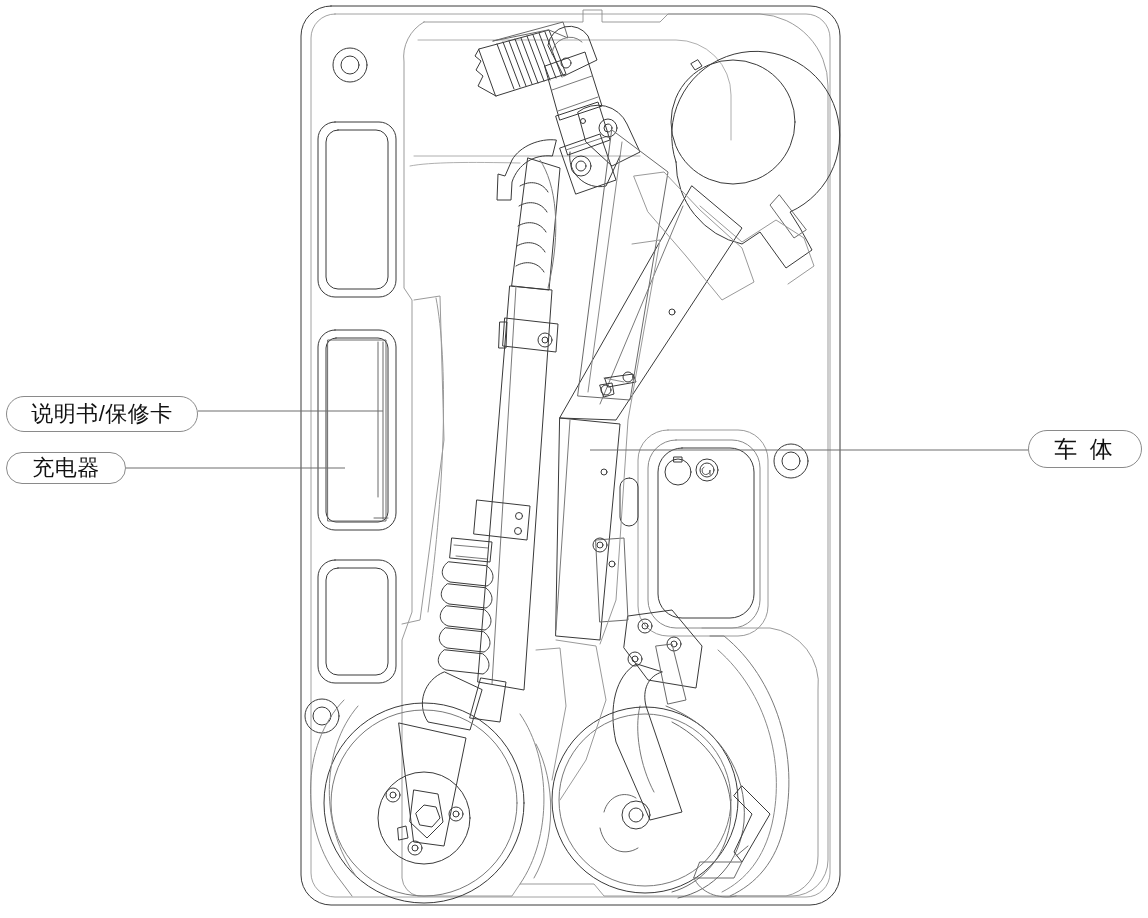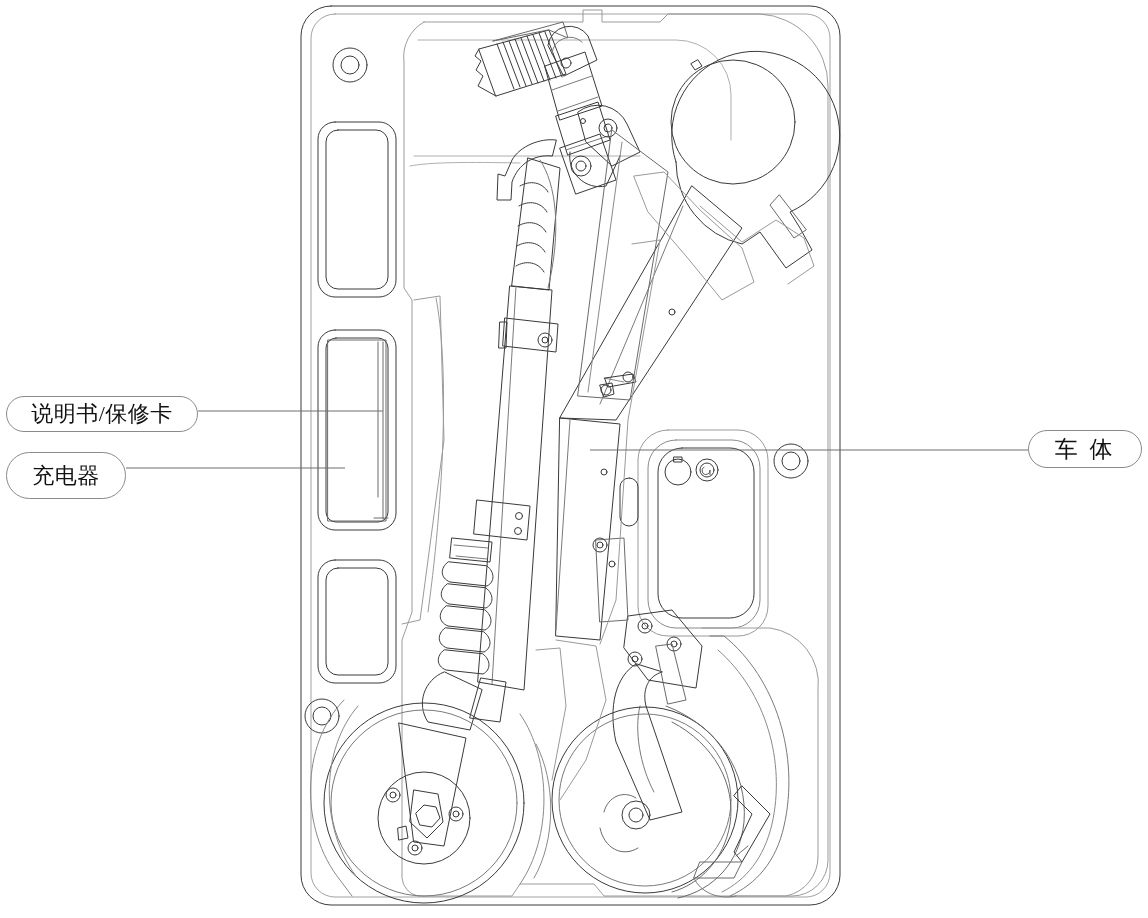--- a/index.html
+++ b/index.html
@@ -51,36 +51,36 @@
     position: absolute;
     box-sizing: border-box;
     border: 1.2px solid #8a8a8a;
     border-radius: 999px;
     background: #ffffff;
     color: #111111;
     display: flex;
     align-items: center;
     justify-content: center;
     white-space: nowrap;
-    font-family: Liberation Serif, serif;
+    font-family: Liberation Sans, sans-serif;
     line-height: 1;
   }
   #callout-manual {
     left: 6px;
     top: 396px;
     width: 192px;
     height: 36px;
     font-size: 22px;
     letter-spacing: 0.5px;
   }
   #callout-charger {
     left: 6px;
     top: 452px;
     width: 120px;
-    height: 47px;
+    height: 32px;
     font-size: 22px;
     letter-spacing: 0.5px;
   }
   #callout-body {
     left: 1028px;
     top: 430px;
     width: 114px;
     height: 38px;
     font-size: 23px;
     letter-spacing: 3px;

